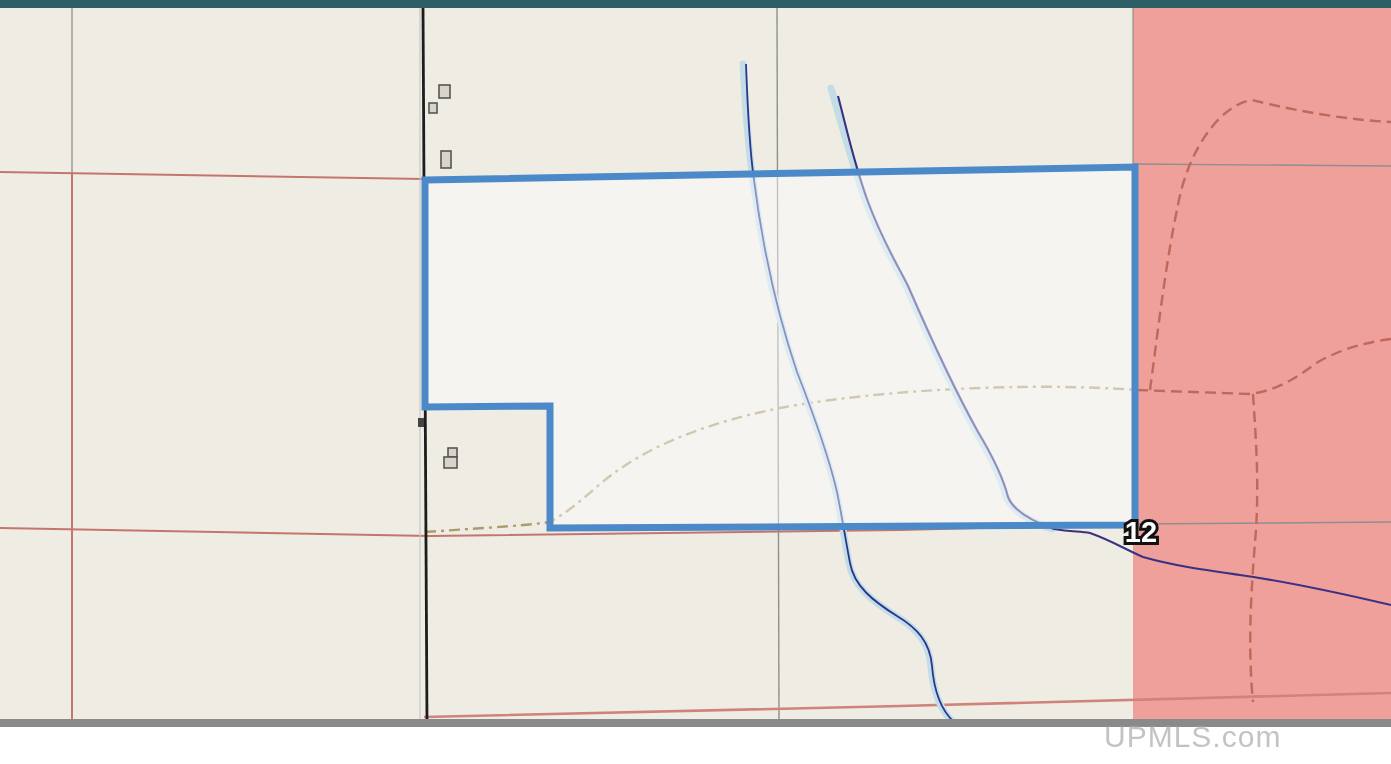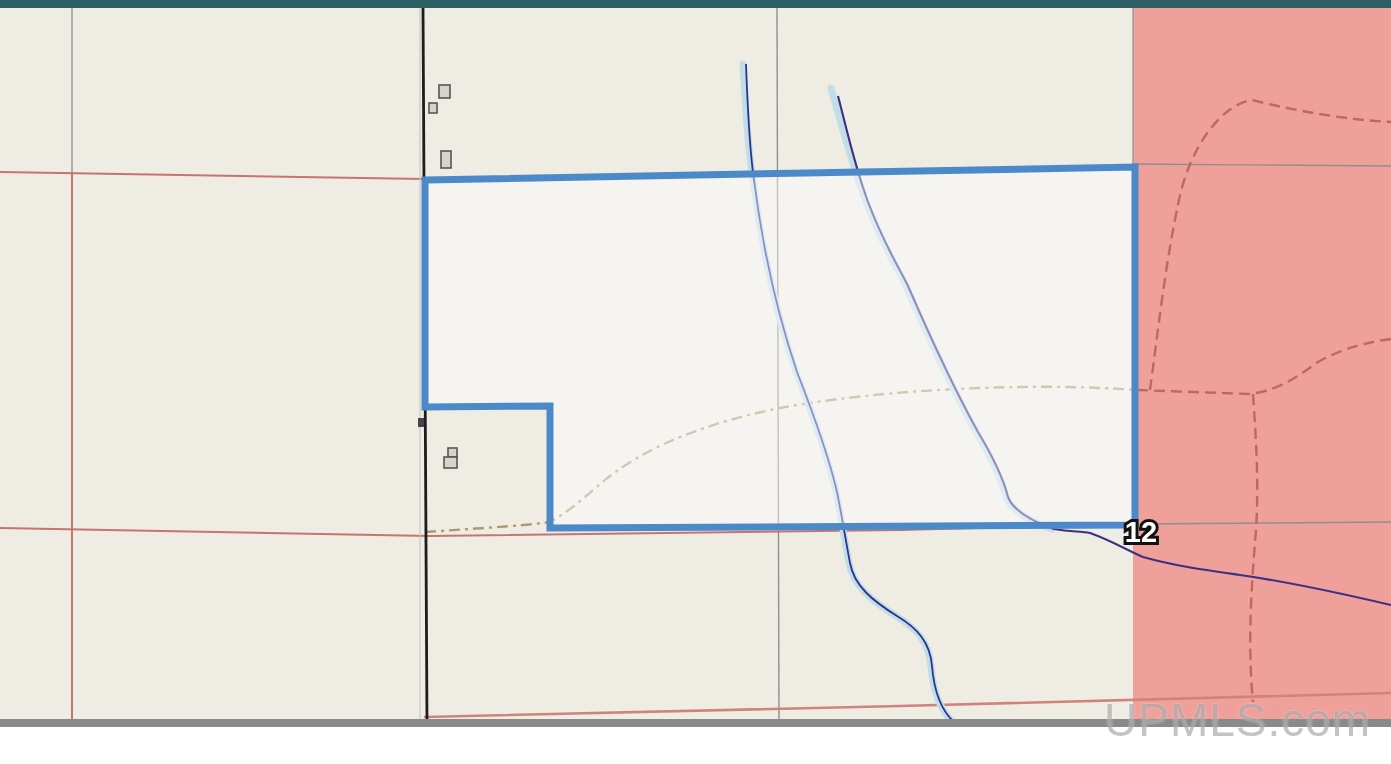--- a/index.html
+++ b/index.html
@@ -5,22 +5,22 @@
   html,body{margin:0;padding:0;background:#ffffff;}
   .screen{
     position:relative;width:1391px;height:764px;overflow:hidden;
     background:#0f172a;font-family:"Liberation Sans",sans-serif;
   }
   .topbar{position:absolute;left:0;top:0;width:1391px;height:8px;background:#2e5f66;}
   .map-wrap{position:absolute;left:0;top:8px;width:1391px;height:714px;background:#efece4;}
   .map-wrap svg{display:block;}
   .graybar{position:absolute;left:0;top:719px;width:1391px;height:8px;background:#8a8a8a;}
   .watermark{
-    position:absolute;left:1104px;top:693px;z-index:6;
-    font-size:46px;font-weight:400;letter-spacing:1px;
+    position:absolute;left:1104px;top:720px;z-index:6;
+    font-size:30px;font-weight:400;letter-spacing:1px;
     color:rgba(130,130,130,0.48);
     text-shadow:0 0 2px rgba(255,255,255,0.55);
     white-space:nowrap;pointer-events:none;
   }
   .toolbar{position:absolute;left:0;top:727px;width:1391px;height:37px;background:#ffffff;z-index:5;}
 </style>
 </head>
 <body>
 
 <div class="screen">

